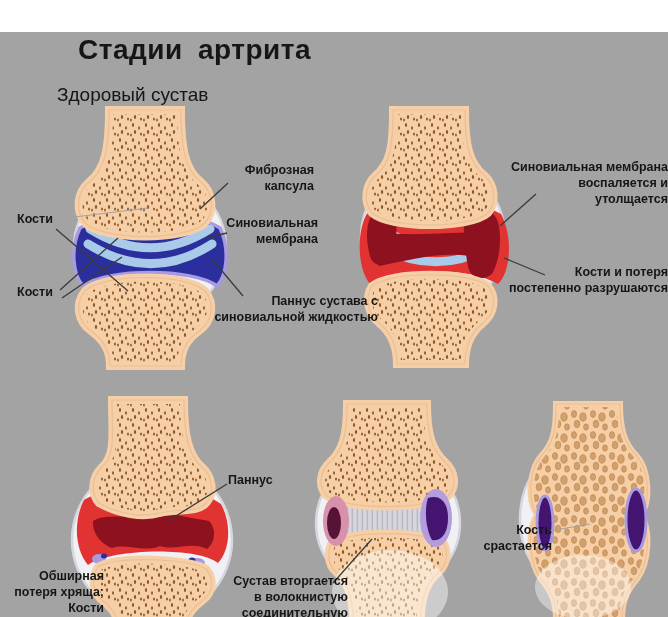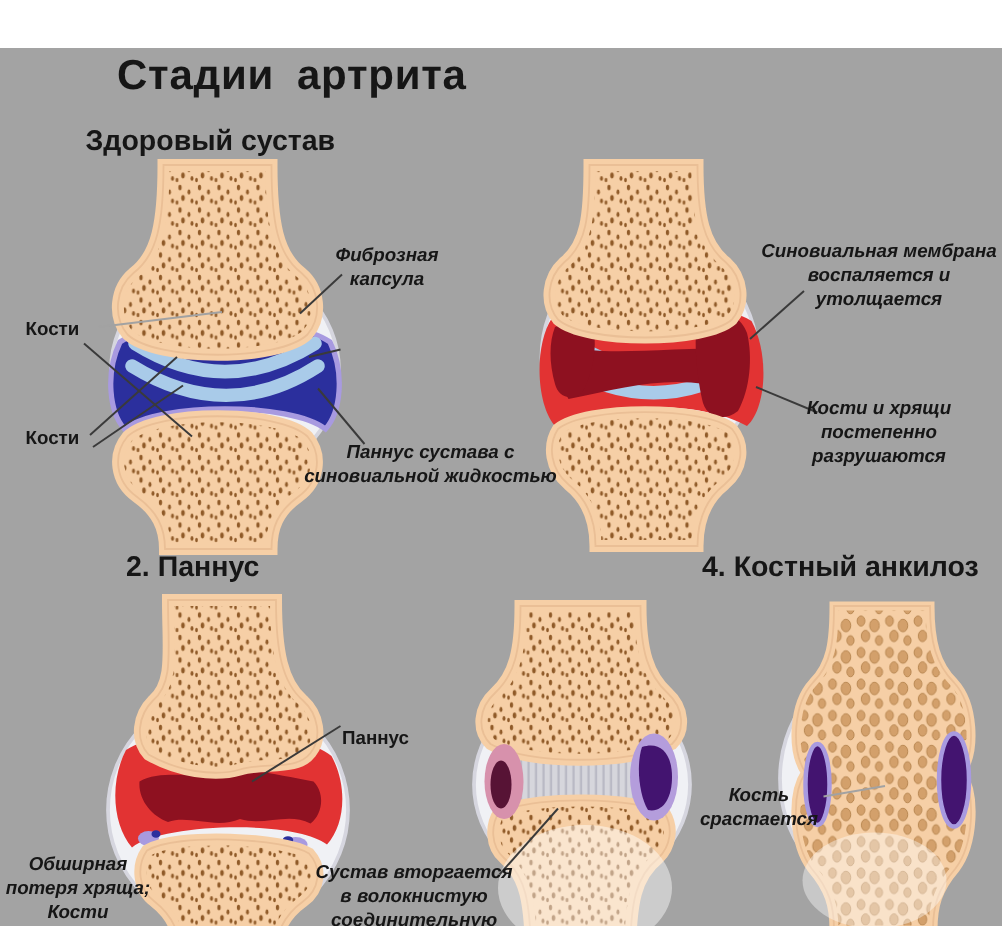--- a/index.html
+++ b/index.html
@@ -11,24 +11,24 @@
     --gband:#d6d6dc; --stria:#b9b9c4;
     --hole:#d3a06b; --hole-edge:#b4824c;
     --ink:#161616; --leader:#3a3a3a;
   }
   html,body{margin:0;padding:0;background:#fff;}
   #stage{position:relative;width:668px;height:617px;background:#a3a3a3;
          font-family:"Liberation Sans",sans-serif;overflow:hidden;margin-top:32px;}
   #art{position:absolute;left:0;top:0;}
   .h1{position:absolute;font-size:28px;font-weight:bold;color:var(--ink);
       letter-spacing:.5px;word-spacing:7px;white-space:nowrap;}
-  .h2{position:absolute;font-size:19px;font-weight:bold;color:var(--ink);white-space:nowrap;}
+  .h2{position:absolute;font-size:19px;font-weight:normal;color:var(--ink);white-space:nowrap;}
   .lbl{position:absolute;font-size:12.5px;font-weight:bold;color:var(--ink);
        line-height:1.28;white-space:pre-line;}
-  .c{text-align:center;font-style:italic;}
+  .c{text-align:right;}
   
   .capsule{fill:var(--capsule);stroke:var(--capsule-edge);stroke-width:2.5;}
   .bfill{fill:var(--bone);}
   .rim{fill:none;stroke:var(--bone);stroke-width:8;}
   .edge{fill:none;stroke:var(--bone-edge);stroke-width:1.2;}
   .navy{fill:var(--navy);stroke:var(--lavender);stroke-width:3.5;}
   .cart{fill:none;stroke:var(--cartilage);stroke-width:9;stroke-linecap:round;}
   .red{fill:var(--red);}
   .dred{fill:var(--darkred);}
   .gband{fill:var(--gband);stroke:#c4c4cd;stroke-width:1;}
@@ -180,36 +180,36 @@
       <line class="ld" x1="545" y1="243" x2="504" y2="226"></line>
       <line class="ld" x1="227" y1="452" x2="168" y2="489"></line>
       <line class="ld" x1="333" y1="551" x2="372" y2="507"></line>
       <line class="ldl" x1="549" y1="499" x2="590" y2="492"></line>
     </g>
   </svg>
 
   <div class="h1" style="left:78px;top:2px">Стадии артрита</div>
 
   <div class="h2" style="left:57px;top:52px">Здоровый сустав</div>
-  <div class="h2" style="left:84px;top:336px">2. Паннус</div>
-  <div class="h2" style="left:468px;top:336px">4. Костный анкилоз</div>
 
   <div class="lbl" style="left:17px;top:179px">Кости</div>
   <div class="lbl" style="left:17px;top:252px">Кости</div>
   <div class="lbl c" style="left:202px;top:130px;width:112px">Фиброзная
 капсула</div>
+  <div class="lbl c" style="left:206px;top:183px;width:112px">Синовиальная
+мембрана</div>
   <div class="lbl c" style="left:196px;top:261px;width:182px">Паннус сустава с
 синовиальной жидкостью</div>
 
   <div class="lbl c" style="left:504px;top:127px;width:164px">Синовиальная мембрана
 воспаляется и утолщается</div>
-  <div class="lbl c" style="left:504px;top:232px;width:164px">Кости и хрящи
+  <div class="lbl c" style="left:504px;top:232px;width:164px">Кости и потеря
 постепенно разрушаются</div>
 
-  <div class="lbl" style="left:228px;top:452px">Паннус</div>
+  <div class="lbl" style="left:228px;top:440px">Паннус</div>
   <div class="lbl c" style="left:0px;top:536px;width:104px">Обширная
 потеря хряща;
 Кости
 разоблачены</div>
 
   <div class="lbl c" style="left:204px;top:541px;width:144px">Сустав вторгается
 в волокнистую
 соединительную ткань</div>
 
   <div class="lbl c" style="left:460px;top:490px;width:92px">Кость

